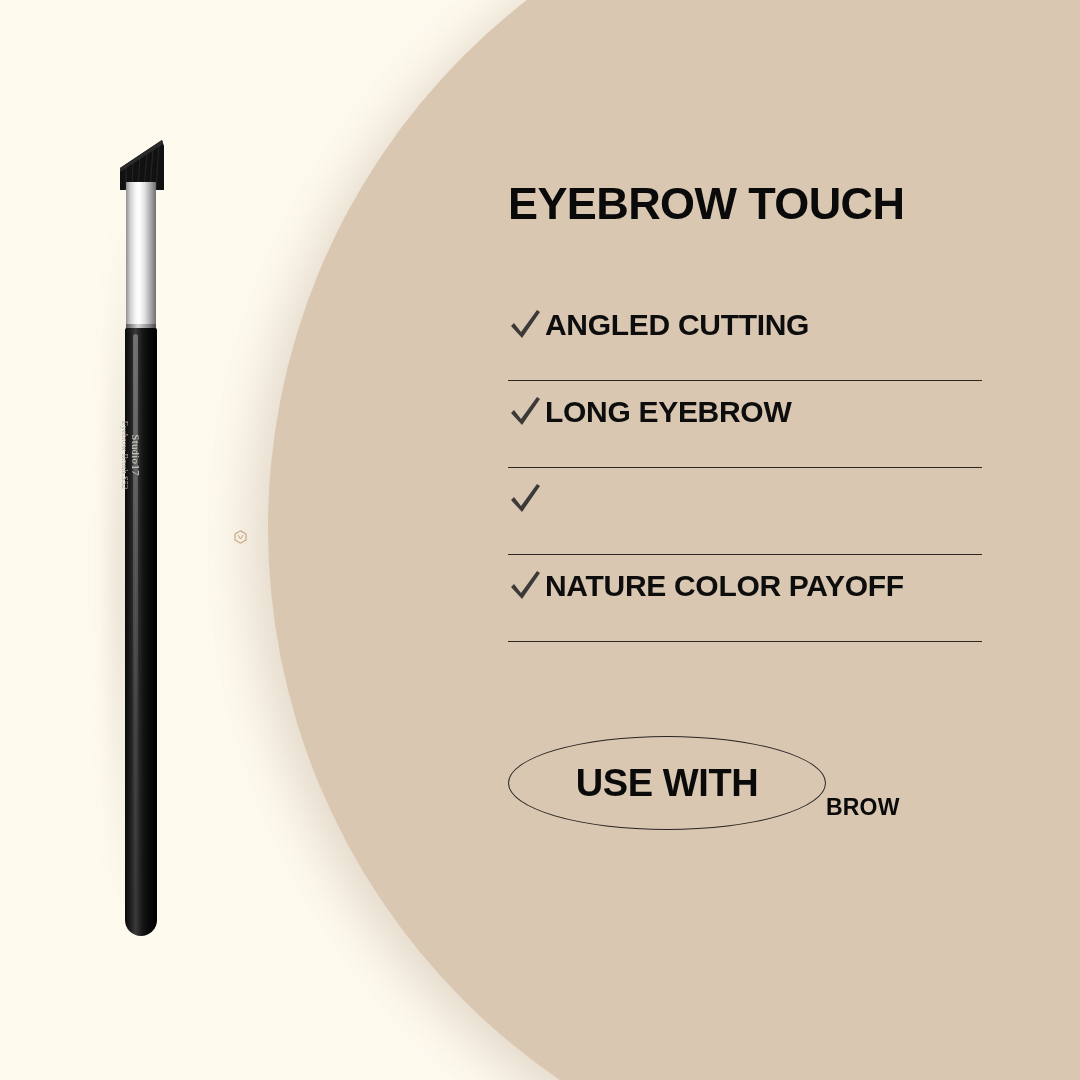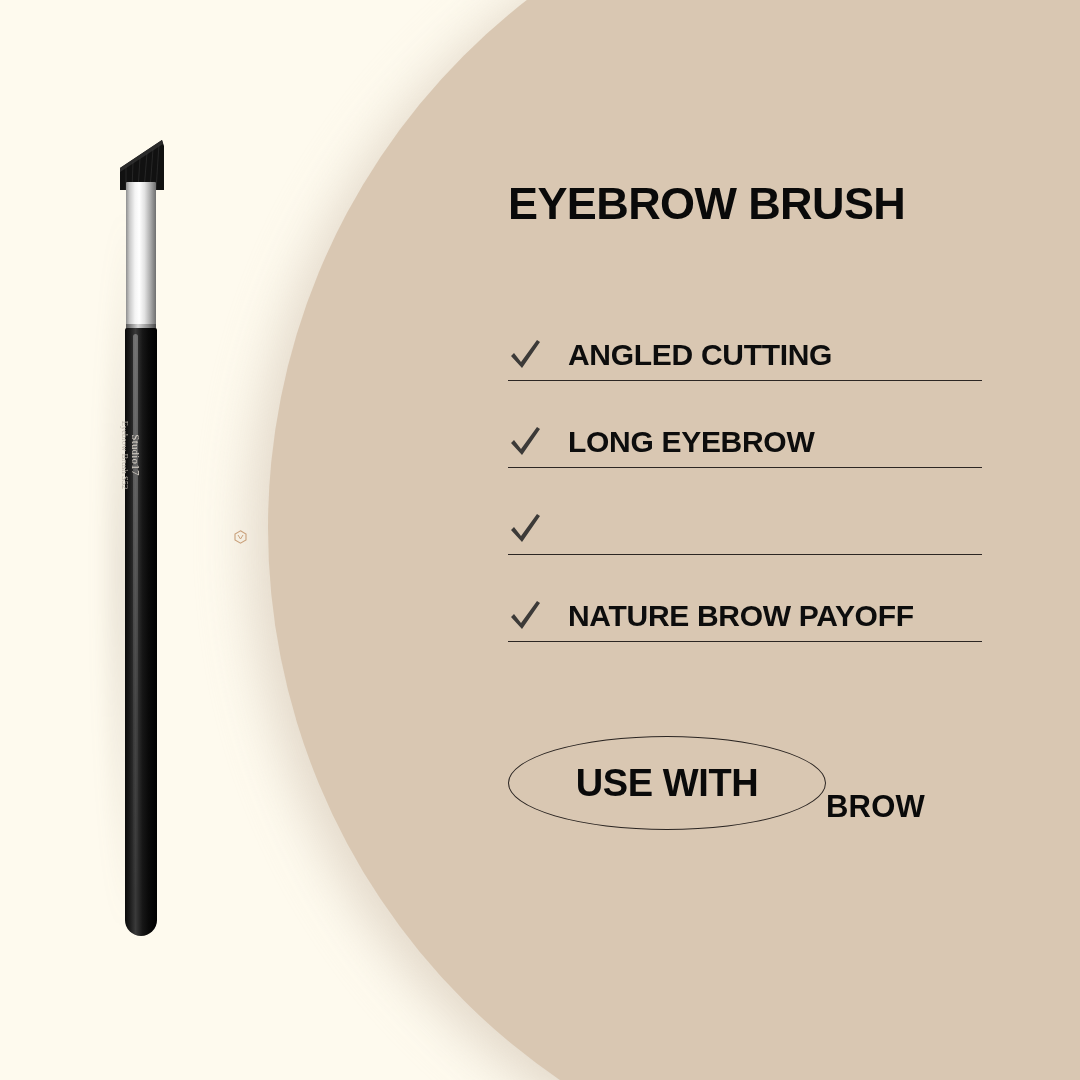--- a/index.html
+++ b/index.html
@@ -158,22 +158,22 @@
     left: 508px;
     top: 308px;
     width: 474px;
   }
   .feature-row {
     position: relative;
     height: 87px;
   }
   .feature-inner {
     display: flex;
-    align-items: flex-end;
-    gap: 26px;
+    align-items: flex-start;
+    gap: 3px;
     height: 64px;
   }
   .check {
     width: 34px;
     height: 34px;
     flex: 0 0 auto;
   }
   .check svg { display: block; }
   .feature-label {
     font-size: 30px;
@@ -211,21 +211,21 @@
   }
   .use-with-text {
     font-size: 38px;
     font-weight: bold;
     letter-spacing: -.4px;
     color: #0a0a0a;
     white-space: nowrap;
   }
   .use-with-sub {
     margin-top: 48px;
-    font-size: 31px;
+    font-size: 23px;
     font-weight: bold;
     letter-spacing: .2px;
     color: #0a0a0a;
     white-space: nowrap;
   }
 </style>
 </head>
 <body>
 
 <div class="canvas">
@@ -262,21 +262,21 @@
         <path d="M4 5 L6.5 9 L9 5" fill="none" stroke="#c9a07a" stroke-width="1"></path>
       </svg>
     </div>
 
     <div class="brand-block">
       <div class="brand-name">Studio17</div>
       <div class="brand-model">Eyebrow Brush S52</div>
     </div>
   </div>
 
-  <div class="title">EYEBROW BRUSH</div>
+  <div class="title">EYEBROW TOUCH</div>
 
   <div class="features">
 
     <div class="feature-row">
       <div class="feature-inner">
         <span class="check">
           <svg viewBox="0 0 34 34" width="34" height="34">
             <path d="M3 18 L6 15 L13 24 L29 2 L32 4 L14 30 Z" fill="#3c3a38"></path>
           </svg>
         </span>
@@ -308,21 +308,21 @@
       <div class="feature-rule"></div>
     </div>
 
     <div class="feature-row">
       <div class="feature-inner">
         <span class="check">
           <svg viewBox="0 0 34 34" width="34" height="34">
             <path d="M3 18 L6 15 L13 24 L29 2 L32 4 L14 30 Z" fill="#3c3a38"></path>
           </svg>
         </span>
-        <span class="feature-label">NATURE BROW PAYOFF</span>
+        <span class="feature-label">NATURE COLOR PAYOFF</span>
       </div>
       <div class="feature-rule"></div>
     </div>
 
   </div>
 
   <div class="use-with-wrap">
     <div class="use-with-oval">
       <span class="use-with-text">USE WITH</span>
     </div>

